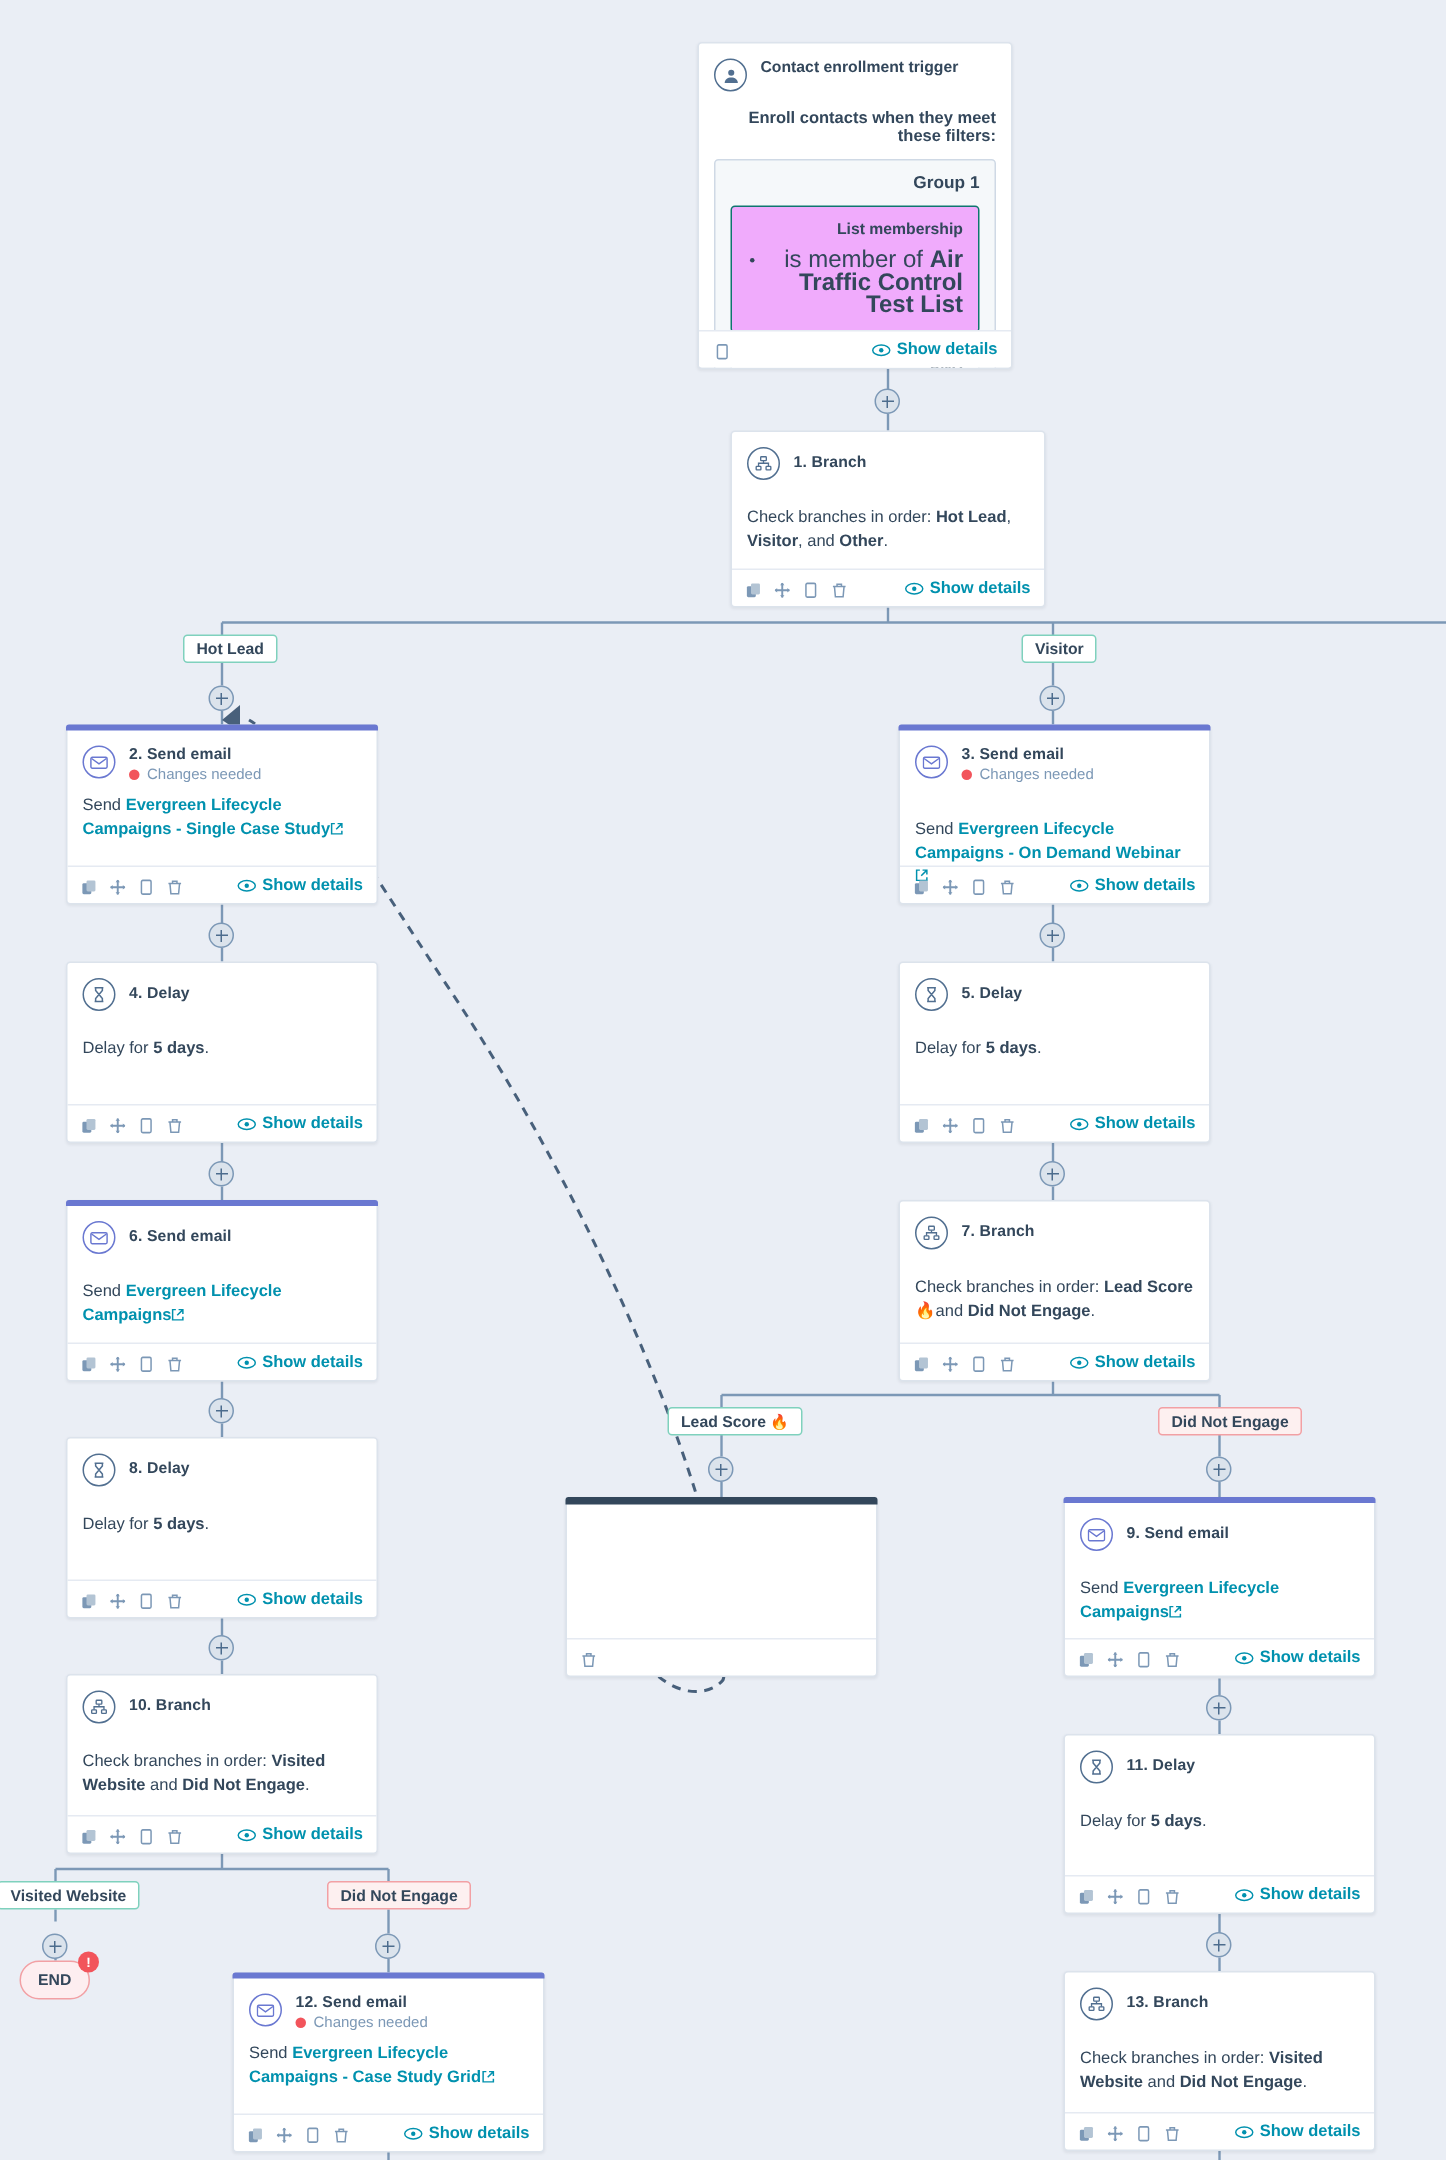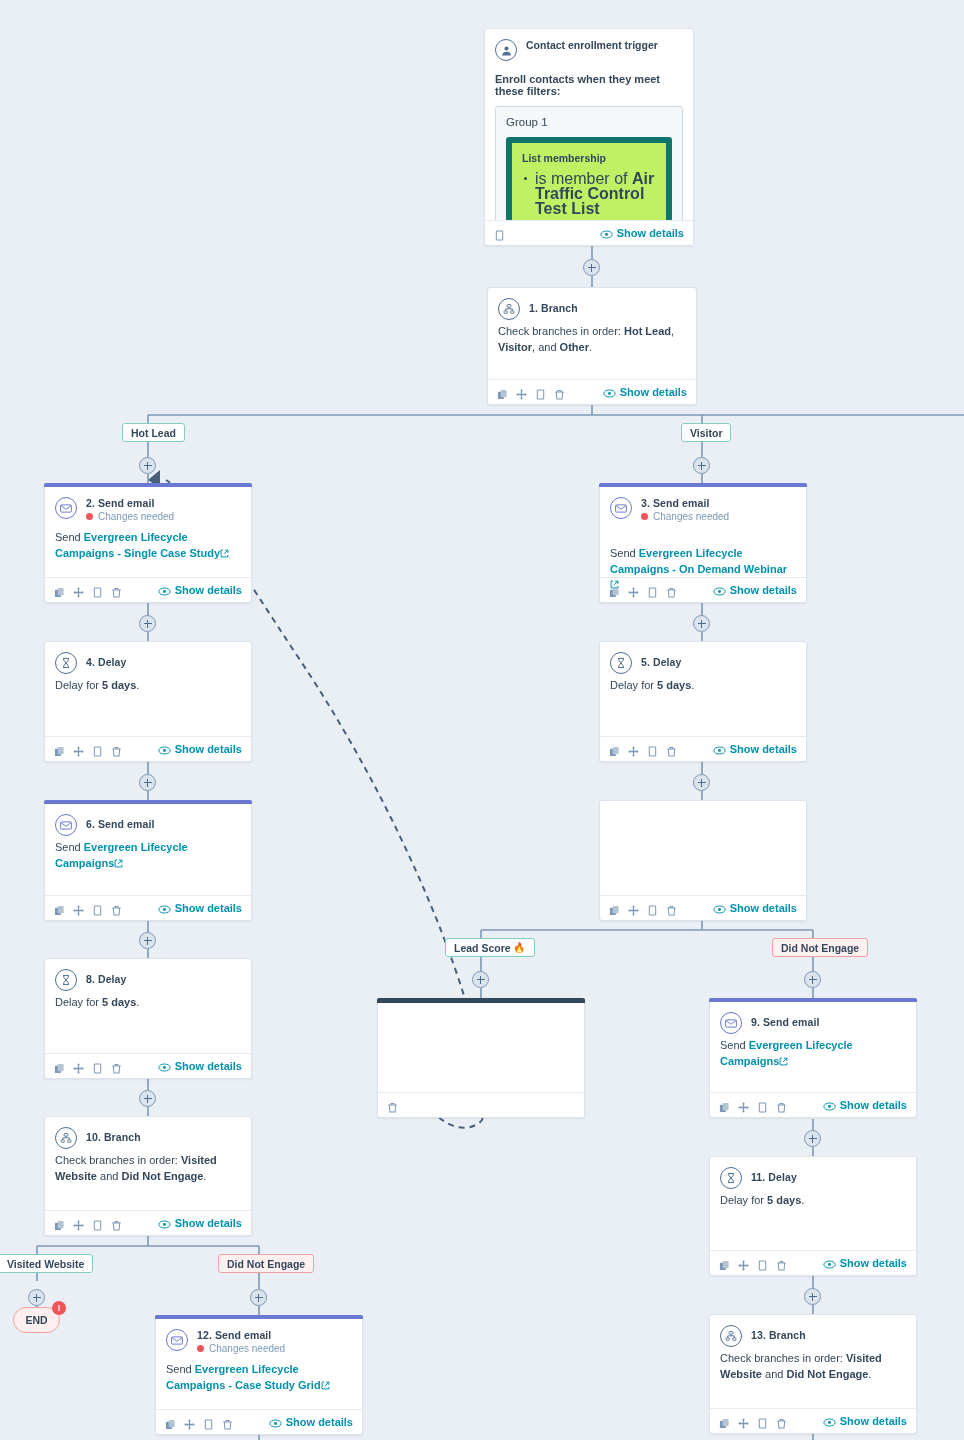--- a/index.html
+++ b/index.html
@@ -24,21 +24,21 @@
     box-shadow: 0 1px 2px rgba(45,62,80,.08);
   }
   .card .accent { height: 4px; background: #6a78d1; border-radius: 2px 2px 0 0; margin:-1px -1px 0 -1px;}
   .card .accent.dark { background: #33475b; height:5px; }
   .card-body { padding: 10px 10px 8px 10px; }
   .card-head { display:flex; align-items:flex-start; gap:9px; }
   .node-title { font-size:10.5px; font-weight:bold; color:#33475b; letter-spacing:.1px; padding-top:4px;}
   .status-line { display:flex; align-items:center; gap:5px; margin-top:2px; }
   .status-dot { width:7px; height:7px; border-radius:50%; background:#f2545b; display:inline-block; }
   .status-text { font-size:10px; color:#7c98b6; }
-  .desc { font-size:11px; line-height:15.5px; color:#33475b; margin-top:4px; }
+  .desc { font-size:11px; line-height:15.5px; color:#33475b; margin-top:18px; }
   .desc b { font-weight:bold; }
   .lnk { color:#0091ae; text-decoration:none; font-weight:bold; }
   .ext { display:inline-block; width:9px; height:9px; position:relative; top:1px; }
 
   
   .nicon {
     width:22px; height:22px; border-radius:50%;
     border:1.4px solid #516f90; color:#516f90;
     display:flex; align-items:center; justify-content:center;
     flex:0 0 22px;
@@ -53,22 +53,22 @@
   }
   .tools { display:flex; align-items:center; gap:7px; }
   .tools span { width:12px; height:12px; color:#7c98b6; display:block; }
   .showdet { display:flex; align-items:center; gap:5px; font-size:11px; color:#0091ae; font-weight:bold; cursor:pointer;}
   .eye { width:12px; height:9px; display:block; }
 
   
   .enroll-title { font-size:10.5px; font-weight:bold; color:#33475b; }
   .enroll-sub { font-size:11px; font-weight:bold; color:#33475b; margin:12px 0 9px 0; }
   .group-box { border:1px solid #cfd9e5; border-radius:3px; background:#f5f8fa; padding:9px 10px 0 10px; }
-  .group-title { font-size:11.5px; font-weight:normal; color:#33475b; margin-bottom:9px;}
-  .filter-box { background:#bef264; border:6px solid #0f766e; border-radius:3px; padding:9px 10px 10px 10px; margin-bottom:8px;}
+  .group-title { font-size:11.5px; font-weight:bold; color:#33475b; margin-bottom:9px;}
+  .filter-box { background:#f0abfc; border:1px solid #0f766e; border-radius:3px; padding:9px 10px 10px 10px; margin-bottom:8px;}
   .filter-name { font-size:10.5px; font-weight:bold; color:#33475b; margin-bottom:7px;}
   .filter-li { font-size:16px; line-height:15px; color:#33475b; padding-left:13px; position:relative;}
   .filter-li:before{ content:""; position:absolute; left:2px; top:6px; width:3px;height:3px;border-radius:50%;background:#33475b;}
   .and-box { background:#fff; border:1px solid #dce3ec; border-radius:3px 3px 0 0; }
   .and-label { font-size:10.5px; font-weight:bold; color:#33475b; padding:8px 10px; border-bottom:1px solid #e5eaf2;}
   .and-clip { height:10px; overflow:hidden; padding:4px 10px 0 10px; font-size:10.5px; font-weight:bold; color:#33475b;}
 
   
   .pill {
     position:absolute; background:#fff; border:1.5px solid #7fd1bd;
@@ -159,21 +159,21 @@
       <line x1="813" y1="1147" x2="813" y2="1156"></line>
       <line x1="813" y1="1276" x2="813" y2="1289"></line>
       <line x1="813" y1="1305" x2="813" y2="1314"></line>
       <line x1="813" y1="1434" x2="813" y2="1440"></line>
     </g>
 
     <path d="M 392 1020 C 420 1140, 470 1135, 482 1120 C 500 1060, 420 840, 300 660 C 240 570, 200 500, 166 480" stroke="#48607b" stroke-width="2" stroke-dasharray="6 5" fill="none"></path>
     <polygon points="148,480 160,470 160,488" fill="#48607b"></polygon>
   </svg>
 
-  <div class="card" style="left:484px; top:28px; width:210px; height:218px; overflow:hidden;">
+  <div class="card" style="left:465px; top:28px; width:210px; height:218px; overflow:hidden;text-align:right;">
     <div class="card-body" style="padding-bottom:2px;">
       <div class="card-head">
         <div class="nicon">
           <svg viewBox="0 0 16 16" width="13" height="13">
               <circle cx="8" cy="5.6" r="2.5" fill="currentColor"></circle>
               <path d="M2.6 14c0-3 2.4-4.6 5.4-4.6s5.4 1.6 5.4 4.6z" fill="currentColor"></path>
             </svg>
         </div>
         <div class="enroll-title">Contact enrollment trigger</div>
       </div>
@@ -506,173 +506,191 @@
         <span class="eye"><svg viewBox="0 0 16 11" width="13" height="9">
               <ellipse cx="8" cy="5.5" rx="7" ry="4.3" fill="none" stroke="#0091ae" stroke-width="1.2"></ellipse>
               <circle cx="8" cy="5.5" r="1.8" fill="#0091ae"></circle>
             </svg></span>
         <span>Show details</span>
       </div>
     </div>
   </div>
 
   <div class="card" style="left:599px; top:800px; width:208px; height:121px;">
-    <div class="card-foot" style="position:absolute;left:0;right:0;bottom:0;">
-      <div class="tools">
-        <span><svg viewBox="0 0 12 12" width="11" height="11">
-              <rect x="1" y="3" width="6.5" height="8" rx="1" fill="#7c98b6"></rect>
-              <rect x="4" y="1" width="6.5" height="8" rx="1" fill="#b3c4d4"></rect>
-            </svg></span>
-        <span><svg viewBox="0 0 12 12" width="11" height="11">
-              <path d="M6 .8v10.4M.8 6h10.4" stroke="#7c98b6" stroke-width="1.4" fill="none"></path>
-              <path d="M6 .5l1.6 1.8H4.4zM6 11.5l1.6-1.8H4.4zM.5 6l1.8-1.6v3.2zM11.5 6L9.7 4.4v3.2z" fill="#7c98b6"></path>
-            </svg></span>
-        <span><svg viewBox="0 0 12 12" width="11" height="11">
-              <rect x="2.5" y="1" width="7" height="10" rx="1" fill="none" stroke="#7c98b6" stroke-width="1.1"></rect>
-            </svg></span>
-        <span><svg viewBox="0 0 12 12" width="11" height="11">
-              <path d="M2.5 3.2h7l-.7 7.6H3.2zM4.4 3.2V1.6h3.2v1.6M1.4 3.2h9.2" fill="none" stroke="#7c98b6" stroke-width="1.1"></path>
-            </svg></span>
-      </div>
-      <div class="showdet">
-        <span class="eye"><svg viewBox="0 0 16 11" width="13" height="9">
-              <ellipse cx="8" cy="5.5" rx="7" ry="4.3" fill="none" stroke="#0091ae" stroke-width="1.2"></ellipse>
-              <circle cx="8" cy="5.5" r="1.8" fill="#0091ae"></circle>
-            </svg></span>
-        <span>Show details</span>
-      </div>
-    </div>
-  </div>
-
-  <div class="plus" style="left:139px; top:932px;"></div>
-
-  <div class="card" style="left:44px; top:958px; width:208px; height:121px;">
-    <div class="card-body">
-      <div class="card-head">
-        <div class="nicon">
-          <svg viewBox="0 0 12 14" width="10" height="12">
-              <path d="M2.5 1.5h7M2.5 12.5h7M3.3 1.5v2.2L6 7l2.7-3.3V1.5M3.3 12.5v-2.2L6 7l2.7 3.3v2.2" fill="none" stroke="currentColor" stroke-width="1.2"></path>
-            </svg>
-        </div>
-        <div class="node-title">8. Delay</div>
-      </div>
-      <div class="desc">
-        <span>Delay for</span>
-        <b>5 days</b><span>.</span>
-      </div>
-    </div>
-    <div class="card-foot" style="position:absolute;left:0;right:0;bottom:0;">
-      <div class="tools">
-        <span><svg viewBox="0 0 12 12" width="11" height="11">
-              <rect x="1" y="3" width="6.5" height="8" rx="1" fill="#7c98b6"></rect>
-              <rect x="4" y="1" width="6.5" height="8" rx="1" fill="#b3c4d4"></rect>
-            </svg></span>
-        <span><svg viewBox="0 0 12 12" width="11" height="11">
-              <path d="M6 .8v10.4M.8 6h10.4" stroke="#7c98b6" stroke-width="1.4" fill="none"></path>
-              <path d="M6 .5l1.6 1.8H4.4zM6 11.5l1.6-1.8H4.4zM.5 6l1.8-1.6v3.2zM11.5 6L9.7 4.4v3.2z" fill="#7c98b6"></path>
-            </svg></span>
-        <span><svg viewBox="0 0 12 12" width="11" height="11">
-              <rect x="2.5" y="1" width="7" height="10" rx="1" fill="none" stroke="#7c98b6" stroke-width="1.1"></rect>
-            </svg></span>
-        <span><svg viewBox="0 0 12 12" width="11" height="11">
-              <path d="M2.5 3.2h7l-.7 7.6H3.2zM4.4 3.2V1.6h3.2v1.6M1.4 3.2h9.2" fill="none" stroke="#7c98b6" stroke-width="1.1"></path>
-            </svg></span>
-      </div>
-      <div class="showdet">
-        <span class="eye"><svg viewBox="0 0 16 11" width="13" height="9">
-              <ellipse cx="8" cy="5.5" rx="7" ry="4.3" fill="none" stroke="#0091ae" stroke-width="1.2"></ellipse>
-              <circle cx="8" cy="5.5" r="1.8" fill="#0091ae"></circle>
-            </svg></span>
-        <span>Show details</span>
-      </div>
-    </div>
-  </div>
-
-  <div class="pill" style="left:445px; top:938px;">
-    <span>Lead Score</span>&nbsp;<span class="flame">🔥</span>
-  </div>
-  <div class="pill pink" style="left:772px; top:938px;">
-    <span>Did Not Engage</span>
-  </div>
-
-  <div class="plus" style="left:472px; top:971px;"></div>
-  <div class="plus" style="left:804px; top:971px;"></div>
-
-  <div class="card" style="left:377px; top:998px; width:208px; height:120px;">
-    <div class="accent dark"></div>
-    <div class="card-foot" style="position:absolute;left:0;right:0;bottom:0;justify-content:flex-start;">
-      <div class="tools">
-        <span><svg viewBox="0 0 12 12" width="11" height="11">
-              <path d="M2.5 3.2h7l-.7 7.6H3.2zM4.4 3.2V1.6h3.2v1.6M1.4 3.2h9.2" fill="none" stroke="#7c98b6" stroke-width="1.1"></path>
-            </svg></span>
-      </div>
-    </div>
-  </div>
-
-  <div class="card" style="left:709px; top:998px; width:208px; height:120px;">
-    <div class="accent"></div>
-    <div class="card-body">
-      <div class="card-head">
-        <div class="nicon purple">
-          <svg viewBox="0 0 16 12" width="12" height="9">
-              <rect x=".8" y="1.2" width="14.4" height="9.6" rx="1.2" fill="none" stroke="currentColor" stroke-width="1.3"></rect>
-              <path d="M1.4 2.2L8 7l6.6-4.8" fill="none" stroke="currentColor" stroke-width="1.3"></path>
-            </svg>
-        </div>
-        <div class="node-title">9. Send email</div>
-      </div>
-      <div class="desc">
-        <span>Send</span>
-        <a class="lnk" href="#">Evergreen Lifecycle Campaigns</a><span class="ext"><svg viewBox="0 0 10 10" width="9" height="9">
-              <path d="M3.6 1.2H1.2v7.6h7.6V6.4" fill="none" stroke="#0091ae" stroke-width="1.1"></path>
-              <path d="M5.6 1.2h3.2v3.2M8.8 1.2L4.6 5.4" fill="none" stroke="#0091ae" stroke-width="1.1"></path>
-            </svg></span>
-      </div>
-    </div>
-    <div class="card-foot" style="position:absolute;left:0;right:0;bottom:0;">
-      <div class="tools">
-        <span><svg viewBox="0 0 12 12" width="11" height="11">
-              <rect x="1" y="3" width="6.5" height="8" rx="1" fill="#7c98b6"></rect>
-              <rect x="4" y="1" width="6.5" height="8" rx="1" fill="#b3c4d4"></rect>
-            </svg></span>
-        <span><svg viewBox="0 0 12 12" width="11" height="11">
-              <path d="M6 .8v10.4M.8 6h10.4" stroke="#7c98b6" stroke-width="1.4" fill="none"></path>
-              <path d="M6 .5l1.6 1.8H4.4zM6 11.5l1.6-1.8H4.4zM.5 6l1.8-1.6v3.2zM11.5 6L9.7 4.4v3.2z" fill="#7c98b6"></path>
-            </svg></span>
-        <span><svg viewBox="0 0 12 12" width="11" height="11">
-              <rect x="2.5" y="1" width="7" height="10" rx="1" fill="none" stroke="#7c98b6" stroke-width="1.1"></rect>
-            </svg></span>
-        <span><svg viewBox="0 0 12 12" width="11" height="11">
-              <path d="M2.5 3.2h7l-.7 7.6H3.2zM4.4 3.2V1.6h3.2v1.6M1.4 3.2h9.2" fill="none" stroke="#7c98b6" stroke-width="1.1"></path>
-            </svg></span>
-      </div>
-      <div class="showdet">
-        <span class="eye"><svg viewBox="0 0 16 11" width="13" height="9">
-              <ellipse cx="8" cy="5.5" rx="7" ry="4.3" fill="none" stroke="#0091ae" stroke-width="1.2"></ellipse>
-              <circle cx="8" cy="5.5" r="1.8" fill="#0091ae"></circle>
-            </svg></span>
-        <span>Show details</span>
-      </div>
-    </div>
-  </div>
-
-  <div class="plus" style="left:139px; top:1090px;"></div>
-  <div class="plus" style="left:804px; top:1130px;"></div>
-
-  <div class="card" style="left:44px; top:1116px; width:208px; height:120px;">
     <div class="card-body">
       <div class="card-head">
         <div class="nicon">
           <svg viewBox="0 0 16 16" width="12" height="12">
               <rect x="5.5" y="2" width="5" height="3.4" rx=".6" fill="none" stroke="currentColor" stroke-width="1.2"></rect>
               <rect x="1.5" y="10.5" width="4.2" height="3.2" rx=".6" fill="none" stroke="currentColor" stroke-width="1.2"></rect>
               <rect x="10.3" y="10.5" width="4.2" height="3.2" rx=".6" fill="none" stroke="currentColor" stroke-width="1.2"></rect>
               <path d="M8 5.5v2.3M3.6 10.5V7.8h8.8v2.7" fill="none" stroke="currentColor" stroke-width="1.2"></path>
             </svg>
         </div>
+        <div class="node-title">7. Branch</div>
+      </div>
+      <div class="desc">
+        <span>Check branches in order:</span>
+        <b>Lead Score 🔥</b><span>and</span>
+        <b>Did Not Engage</b><span>.</span>
+      </div>
+    </div>
+    <div class="card-foot" style="position:absolute;left:0;right:0;bottom:0;">
+      <div class="tools">
+        <span><svg viewBox="0 0 12 12" width="11" height="11">
+              <rect x="1" y="3" width="6.5" height="8" rx="1" fill="#7c98b6"></rect>
+              <rect x="4" y="1" width="6.5" height="8" rx="1" fill="#b3c4d4"></rect>
+            </svg></span>
+        <span><svg viewBox="0 0 12 12" width="11" height="11">
+              <path d="M6 .8v10.4M.8 6h10.4" stroke="#7c98b6" stroke-width="1.4" fill="none"></path>
+              <path d="M6 .5l1.6 1.8H4.4zM6 11.5l1.6-1.8H4.4zM.5 6l1.8-1.6v3.2zM11.5 6L9.7 4.4v3.2z" fill="#7c98b6"></path>
+            </svg></span>
+        <span><svg viewBox="0 0 12 12" width="11" height="11">
+              <rect x="2.5" y="1" width="7" height="10" rx="1" fill="none" stroke="#7c98b6" stroke-width="1.1"></rect>
+            </svg></span>
+        <span><svg viewBox="0 0 12 12" width="11" height="11">
+              <path d="M2.5 3.2h7l-.7 7.6H3.2zM4.4 3.2V1.6h3.2v1.6M1.4 3.2h9.2" fill="none" stroke="#7c98b6" stroke-width="1.1"></path>
+            </svg></span>
+      </div>
+      <div class="showdet">
+        <span class="eye"><svg viewBox="0 0 16 11" width="13" height="9">
+              <ellipse cx="8" cy="5.5" rx="7" ry="4.3" fill="none" stroke="#0091ae" stroke-width="1.2"></ellipse>
+              <circle cx="8" cy="5.5" r="1.8" fill="#0091ae"></circle>
+            </svg></span>
+        <span>Show details</span>
+      </div>
+    </div>
+  </div>
+
+  <div class="plus" style="left:139px; top:932px;"></div>
+
+  <div class="card" style="left:44px; top:958px; width:208px; height:121px;">
+    <div class="card-body">
+      <div class="card-head">
+        <div class="nicon">
+          <svg viewBox="0 0 12 14" width="10" height="12">
+              <path d="M2.5 1.5h7M2.5 12.5h7M3.3 1.5v2.2L6 7l2.7-3.3V1.5M3.3 12.5v-2.2L6 7l2.7 3.3v2.2" fill="none" stroke="currentColor" stroke-width="1.2"></path>
+            </svg>
+        </div>
+        <div class="node-title">8. Delay</div>
+      </div>
+      <div class="desc">
+        <span>Delay for</span>
+        <b>5 days</b><span>.</span>
+      </div>
+    </div>
+    <div class="card-foot" style="position:absolute;left:0;right:0;bottom:0;">
+      <div class="tools">
+        <span><svg viewBox="0 0 12 12" width="11" height="11">
+              <rect x="1" y="3" width="6.5" height="8" rx="1" fill="#7c98b6"></rect>
+              <rect x="4" y="1" width="6.5" height="8" rx="1" fill="#b3c4d4"></rect>
+            </svg></span>
+        <span><svg viewBox="0 0 12 12" width="11" height="11">
+              <path d="M6 .8v10.4M.8 6h10.4" stroke="#7c98b6" stroke-width="1.4" fill="none"></path>
+              <path d="M6 .5l1.6 1.8H4.4zM6 11.5l1.6-1.8H4.4zM.5 6l1.8-1.6v3.2zM11.5 6L9.7 4.4v3.2z" fill="#7c98b6"></path>
+            </svg></span>
+        <span><svg viewBox="0 0 12 12" width="11" height="11">
+              <rect x="2.5" y="1" width="7" height="10" rx="1" fill="none" stroke="#7c98b6" stroke-width="1.1"></rect>
+            </svg></span>
+        <span><svg viewBox="0 0 12 12" width="11" height="11">
+              <path d="M2.5 3.2h7l-.7 7.6H3.2zM4.4 3.2V1.6h3.2v1.6M1.4 3.2h9.2" fill="none" stroke="#7c98b6" stroke-width="1.1"></path>
+            </svg></span>
+      </div>
+      <div class="showdet">
+        <span class="eye"><svg viewBox="0 0 16 11" width="13" height="9">
+              <ellipse cx="8" cy="5.5" rx="7" ry="4.3" fill="none" stroke="#0091ae" stroke-width="1.2"></ellipse>
+              <circle cx="8" cy="5.5" r="1.8" fill="#0091ae"></circle>
+            </svg></span>
+        <span>Show details</span>
+      </div>
+    </div>
+  </div>
+
+  <div class="pill" style="left:445px; top:938px;">
+    <span>Lead Score</span>&nbsp;<span class="flame">🔥</span>
+  </div>
+  <div class="pill pink" style="left:772px; top:938px;">
+    <span>Did Not Engage</span>
+  </div>
+
+  <div class="plus" style="left:472px; top:971px;"></div>
+  <div class="plus" style="left:804px; top:971px;"></div>
+
+  <div class="card" style="left:377px; top:998px; width:208px; height:120px;">
+    <div class="accent dark"></div>
+    <div class="card-foot" style="position:absolute;left:0;right:0;bottom:0;justify-content:flex-start;">
+      <div class="tools">
+        <span><svg viewBox="0 0 12 12" width="11" height="11">
+              <path d="M2.5 3.2h7l-.7 7.6H3.2zM4.4 3.2V1.6h3.2v1.6M1.4 3.2h9.2" fill="none" stroke="#7c98b6" stroke-width="1.1"></path>
+            </svg></span>
+      </div>
+    </div>
+  </div>
+
+  <div class="card" style="left:709px; top:998px; width:208px; height:120px;">
+    <div class="accent"></div>
+    <div class="card-body">
+      <div class="card-head">
+        <div class="nicon purple">
+          <svg viewBox="0 0 16 12" width="12" height="9">
+              <rect x=".8" y="1.2" width="14.4" height="9.6" rx="1.2" fill="none" stroke="currentColor" stroke-width="1.3"></rect>
+              <path d="M1.4 2.2L8 7l6.6-4.8" fill="none" stroke="currentColor" stroke-width="1.3"></path>
+            </svg>
+        </div>
+        <div class="node-title">9. Send email</div>
+      </div>
+      <div class="desc">
+        <span>Send</span>
+        <a class="lnk" href="#">Evergreen Lifecycle Campaigns</a><span class="ext"><svg viewBox="0 0 10 10" width="9" height="9">
+              <path d="M3.6 1.2H1.2v7.6h7.6V6.4" fill="none" stroke="#0091ae" stroke-width="1.1"></path>
+              <path d="M5.6 1.2h3.2v3.2M8.8 1.2L4.6 5.4" fill="none" stroke="#0091ae" stroke-width="1.1"></path>
+            </svg></span>
+      </div>
+    </div>
+    <div class="card-foot" style="position:absolute;left:0;right:0;bottom:0;">
+      <div class="tools">
+        <span><svg viewBox="0 0 12 12" width="11" height="11">
+              <rect x="1" y="3" width="6.5" height="8" rx="1" fill="#7c98b6"></rect>
+              <rect x="4" y="1" width="6.5" height="8" rx="1" fill="#b3c4d4"></rect>
+            </svg></span>
+        <span><svg viewBox="0 0 12 12" width="11" height="11">
+              <path d="M6 .8v10.4M.8 6h10.4" stroke="#7c98b6" stroke-width="1.4" fill="none"></path>
+              <path d="M6 .5l1.6 1.8H4.4zM6 11.5l1.6-1.8H4.4zM.5 6l1.8-1.6v3.2zM11.5 6L9.7 4.4v3.2z" fill="#7c98b6"></path>
+            </svg></span>
+        <span><svg viewBox="0 0 12 12" width="11" height="11">
+              <rect x="2.5" y="1" width="7" height="10" rx="1" fill="none" stroke="#7c98b6" stroke-width="1.1"></rect>
+            </svg></span>
+        <span><svg viewBox="0 0 12 12" width="11" height="11">
+              <path d="M2.5 3.2h7l-.7 7.6H3.2zM4.4 3.2V1.6h3.2v1.6M1.4 3.2h9.2" fill="none" stroke="#7c98b6" stroke-width="1.1"></path>
+            </svg></span>
+      </div>
+      <div class="showdet">
+        <span class="eye"><svg viewBox="0 0 16 11" width="13" height="9">
+              <ellipse cx="8" cy="5.5" rx="7" ry="4.3" fill="none" stroke="#0091ae" stroke-width="1.2"></ellipse>
+              <circle cx="8" cy="5.5" r="1.8" fill="#0091ae"></circle>
+            </svg></span>
+        <span>Show details</span>
+      </div>
+    </div>
+  </div>
+
+  <div class="plus" style="left:139px; top:1090px;"></div>
+  <div class="plus" style="left:804px; top:1130px;"></div>
+
+  <div class="card" style="left:44px; top:1116px; width:208px; height:120px;">
+    <div class="card-body">
+      <div class="card-head">
+        <div class="nicon">
+          <svg viewBox="0 0 16 16" width="12" height="12">
+              <rect x="5.5" y="2" width="5" height="3.4" rx=".6" fill="none" stroke="currentColor" stroke-width="1.2"></rect>
+              <rect x="1.5" y="10.5" width="4.2" height="3.2" rx=".6" fill="none" stroke="currentColor" stroke-width="1.2"></rect>
+              <rect x="10.3" y="10.5" width="4.2" height="3.2" rx=".6" fill="none" stroke="currentColor" stroke-width="1.2"></rect>
+              <path d="M8 5.5v2.3M3.6 10.5V7.8h8.8v2.7" fill="none" stroke="currentColor" stroke-width="1.2"></path>
+            </svg>
+        </div>
         <div class="node-title">10. Branch</div>
       </div>
       <div class="desc">
         <span>Check branches in order:</span>
         <b>Visited Website</b>
         <span>and</span>
         <b>Did Not Engage</b><span>.</span>
       </div>
     </div>
     <div class="card-foot" style="position:absolute;left:0;right:0;bottom:0;">

